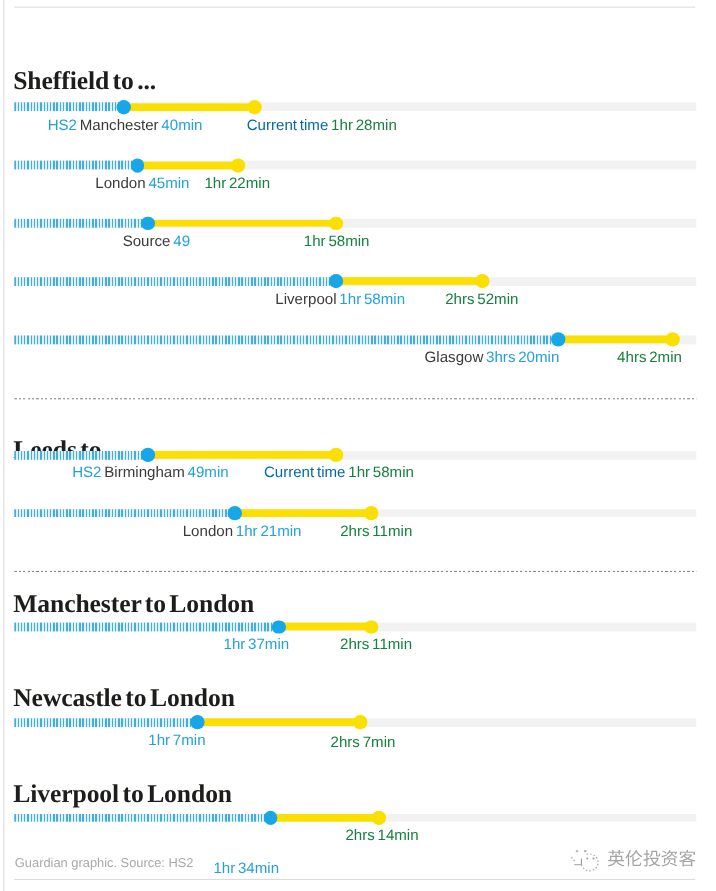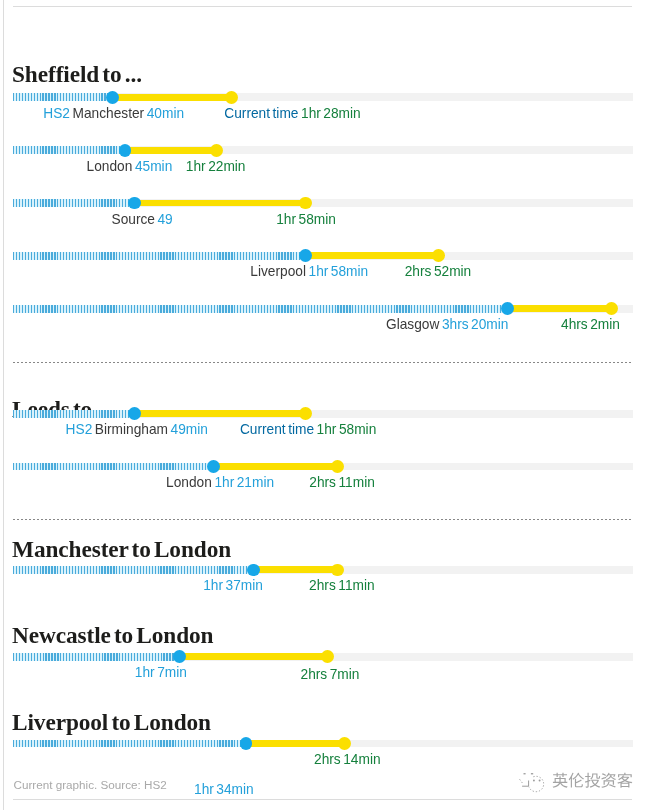--- a/index.html
+++ b/index.html
@@ -135,21 +135,21 @@
       <div class="row" style="top:739.7px">
         <div class="track"></div>
         <div class="hatch" style="width:232.98000000000002px"></div>
         <div class="ybar" style="left:232.98000000000002px;width:98.80000000000001px"></div>
         <div class="dot bdot" style="left:226.53000000000003px"></div>
         <div class="dot ydot" style="left:325.33000000000004px"></div>
       </div>
       <div class="lbl" style="top:783px;left:194px"><span class="hv">1hr 34min</span></div>
       <div class="lbl" style="top:753.1px;left:314px"><span class="cv">2hrs 14min</span></div>
     </div>
-  <div class="credit" id="credit-el" style="top:777.5px">Current graphic. Source: HS2</div>
+  <div class="credit" id="credit-el" style="top:777.5px">Guardian graphic. Source: HS2</div>
   <div id="watermark">
     <svg class="wmicon" width="30" height="24" viewBox="0 0 30 24">
       <g fill="none" stroke="#808080" stroke-width="1.0" stroke-linecap="butt">
         <path d="M15.37 6.76 A7.7 7.7 0 1 1 10.76 16.63" stroke-dasharray="1.3 1.9"></path>
         <path d="M10.6 10.5 L10.6 16.2 L4.1 16.2"></path>
         <path d="M1.6 9.3 L4.6 13.3" stroke-dasharray="1.3 1.9"></path>
       </g>
       <g fill="#808080">
         <circle cx="15.9" cy="10.5" r="0.95"></circle>
           <circle cx="21.6" cy="10.5" r="0.95"></circle>

